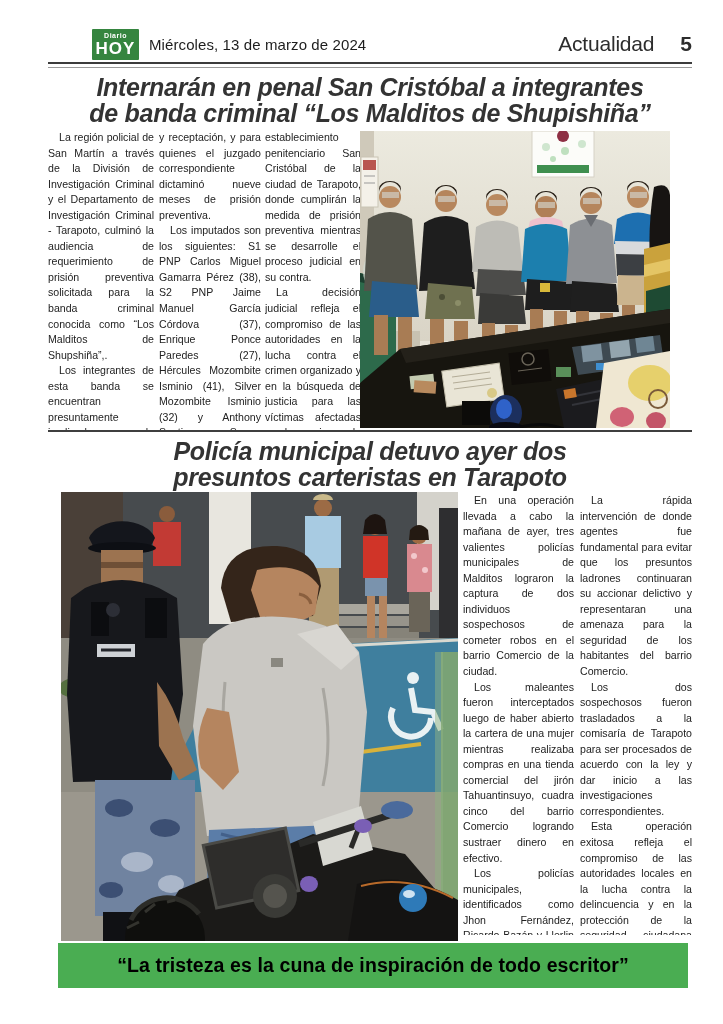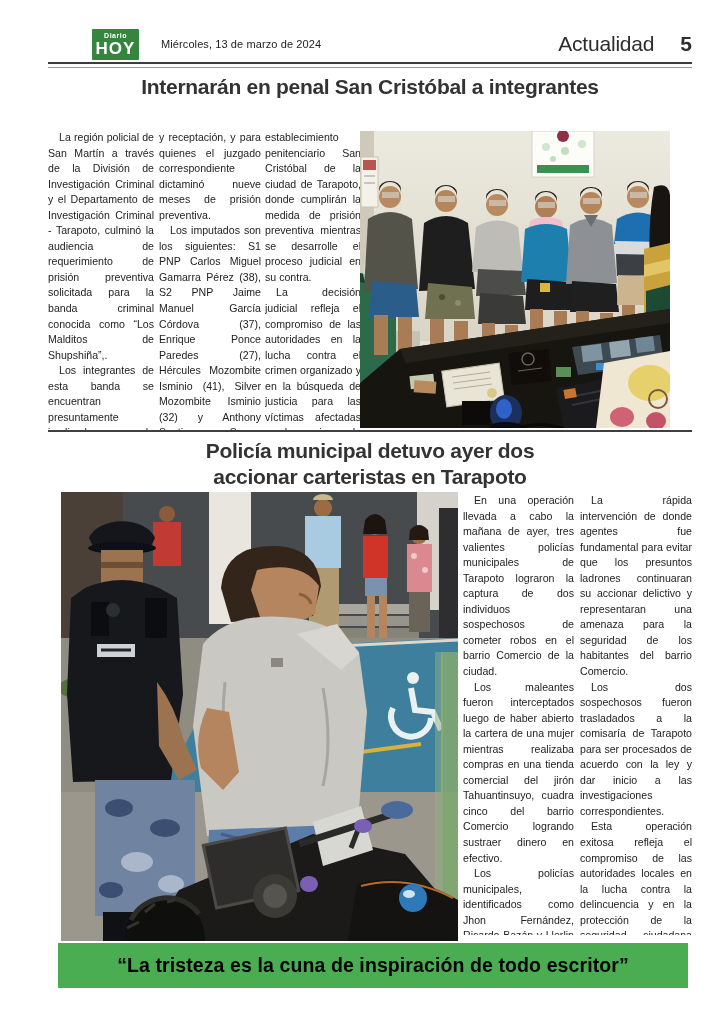--- a/index.html
+++ b/index.html
@@ -10,31 +10,31 @@
   }
   
   .header { position:absolute; left:48px; top:28px; width:644px; height:32px; display:flex; align-items:center;padding-left:44px; }
   .logo {
     width:47px; height:31px; background:#35853f; color:#fff; text-align:center;
     display:flex; flex-direction:column; justify-content:center; line-height:1;
     border-radius:1px;
   }
   .logo .logo-top { font-size:7px; font-weight:bold; letter-spacing:.5px; }
   .logo .logo-main { font-size:17px; font-weight:bold; letter-spacing:1px; margin-top:1px; }
-  .date { font-size:11px; color:#1d1d1d; margin-left:22px; letter-spacing:.1px; }
+  .date { font-size:15px; color:#1d1d1d; margin-left:10px; letter-spacing:.1px; }
   .section-wrap { margin-left:auto; display:flex; align-items:baseline; gap:26px; }
   .section { font-size:21px; font-weight:normal; color:#2d2d2d; letter-spacing:-.2px; }
   .page-num { font-size:21px; font-weight:bold; color:#2d2d2d; }
   .header-rule {
     position:absolute; left:48px; top:62px; width:644px; height:6px;
     border-top:2.5px solid #3c3c3c; border-bottom:1.5px solid #9a9a9a;
   }
   
   .headline { position:absolute; left:48px; width:644px; text-align:center;
-    font-weight:bold; color:#333; font-size:21px; line-height:26px; letter-spacing:-.3px; }
+    font-weight:bold; color:#333; font-size:25px; line-height:26px; letter-spacing:-.3px;font-style:italic; }
   .headline-1 { top:74px; }
   .headline-2 { top:438px; }
   
   .col {
     position:absolute; top:130px; height:300px; overflow:hidden;
     font-size:10.6px; line-height:15.55px; text-align:justify; color:#222;
     hyphens:auto; overflow-wrap:break-word;
   }
   .col p { text-indent:11px; }
   .col p.cont { text-indent:0; }
@@ -67,20 +67,21 @@
   <span class="date">Miércoles, 13 de marzo de  2024</span>
   <span class="section-wrap">
     <span class="section">Actualidad</span>
     <span class="page-num">5</span>
   </span>
 </div>
 <div class="header-rule"></div>
 
 <div class="headline headline-1">
   <div>Internarán en penal San Cristóbal a integrantes</div>
+  <div>de  banda criminal “Los Malditos de Shupishiña”</div>
 </div>
 
 <div class="col a1c1">
   <p>La región policial de San Martín a través de la División de Investigación Criminal y el Departamento de Investigación Criminal - Tarapoto, culminó la audiencia de requerimiento de prisión preventiva solicitada para la banda criminal conocida como “Los Malditos de Shupshiña”,.</p>
   <p>Los integrantes de esta banda se encuentran presuntamente implicados en la comisión del delito contra el patrimonio - robo agravado</p>
 </div>
 <div class="col a1c2">
   <p class="cont">y receptación, y para quienes el juzgado correspondiente dictaminó nueve meses de prisión preventiva.</p>
   <p>Los imputados son los siguientes: S1 PNP Carlos Miguel Gamarra Pérez (38), S2 PNP Jaime Manuel García Córdova (37), Enrique Ponce Paredes (27), Hércules Mozombite Isminio (41), Silver Mozombite Isminio (32) y Anthony Santiago Serroy Pezo (27).</p>
 
@@ -242,21 +243,21 @@
       <circle cx="298" cy="268" r="9" fill="none" stroke="#7a5a3a" stroke-width="2"></circle>
     </g>
   </g>
 </svg>
 </div>
 
 <div class="article-rule"></div>
 
 <div class="headline headline-2">
   <div>Policía municipal detuvo ayer dos</div>
-  <div>accionar carteristas en Tarapoto</div>
+  <div>presuntos carteristas en Tarapoto</div>
 </div>
 
 <div class="photo2">
 <svg viewBox="0 0 397 449" preserveAspectRatio="none">
 
   <rect x="0" y="0" width="397" height="165" fill="#474b4e"></rect>
   <rect x="0" y="0" width="62" height="175" fill="#4a4038"></rect>
   <rect x="148" y="0" width="42" height="132" fill="#e8e6df"></rect>
   <rect x="356" y="0" width="41" height="118" fill="#d4d2cb"></rect>
   <g>
@@ -365,21 +366,21 @@
     <circle cx="352" cy="406" r="14" fill="#2e7ab8"></circle>
     <ellipse cx="348" cy="402" rx="6" ry="4" fill="#cfe3f2"></ellipse>
     <circle cx="104" cy="446" r="40" fill="#0f0f0d"></circle>
     <path d="M70,428 a40,40 0 0 1 68,-6" stroke="#2c2c28" stroke-width="5" fill="none"></path>
     <path d="M66,436 l12,-6 M84,420 l10,-8 M106,410 l8,-2" stroke="#33332e" stroke-width="3"></path>
   </g>
 </svg>
 </div>
 
 <div class="col col2x a2c1">
-  <p>En una operación llevada a cabo la mañana de ayer, tres valientes policías municipales de Tarapoto lograron la captura de dos individuos sospechosos de cometer robos en el barrio Comercio de la ciudad.</p>
+  <p>En una operación llevada a cabo la mañana de ayer, tres valientes policías municipales de Malditos lograron la captura de dos individuos sospechosos de cometer robos en el barrio Comercio de la ciudad.</p>
   <p>Los maleantes fueron interceptados luego de haber abierto la cartera de una mujer mientras realizaba compras en una tienda comercial del jirón Tahuantinsuyo, cuadra cinco del barrio Comercio logrando sustraer dinero en efectivo.</p>
   <p>Los policías municipales, identificados como Jhon Fernández, Ricardo Bazán y Llerlin López, actuaron con prontitud tras recibir el aviso de la actividad delictiva y, gracias al apoyo de las cámaras de seguridad que registraron el incidente, lograron la detención de los individuos por el jirón Tahuantinsuyo cuadra nueve.</p>
 </div>
 <div class="col col2x a2c2">
   <p>La rápida intervención de donde agentes fue fundamental para evitar que los presuntos ladrones continuaran su accionar delictivo y representaran una amenaza para la seguridad de los habitantes del barrio Comercio.</p>
   <p>Los dos sospechosos fueron trasladados a la comisaría de Tarapoto para ser procesados de acuerdo con la ley y dar inicio a las investigaciones correspondientes.</p>
   <p>Esta operación exitosa refleja el compromiso de las autoridades locales en la lucha contra la delincuencia y en la protección de la seguridad ciudadana en Tarapoto, demostrando una vez más la efectividad del trabajo conjunto entre la comunidad y las fuerzas del orden.</p>
 </div>
 
 <div class="quote-banner">

